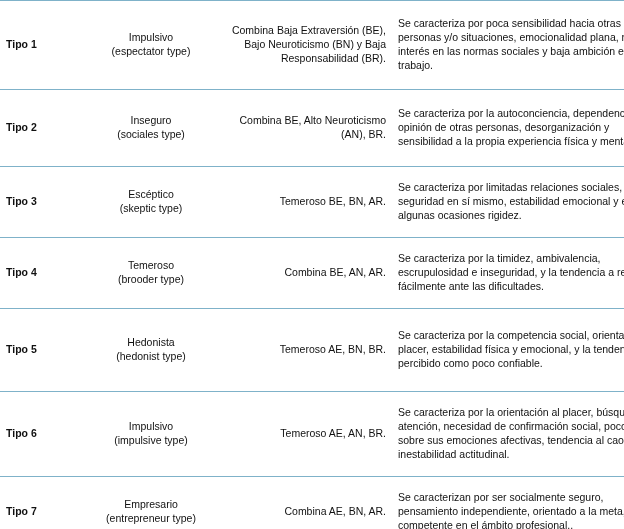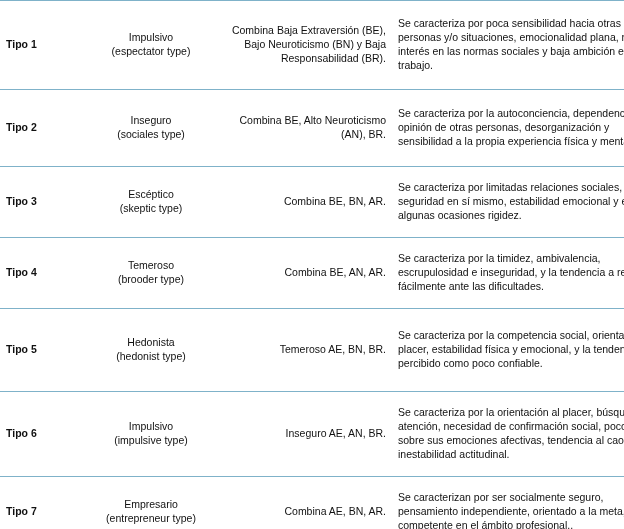--- a/index.html
+++ b/index.html
@@ -96,21 +96,21 @@
         </td>
         <td class="col-combo">Combina BE, Alto Neuroticismo (AN), BR.</td>
         <td class="col-desc">Se caracteriza por la autoconciencia, dependencia de la opinión de otras personas, desorganización y sensibilidad a la propia experiencia física y mental.</td>
       </tr>
       <tr class="r-t3">
         <td class="col-type">Tipo 3</td>
         <td class="col-name">
           <span class="name-es">Escéptico</span>
           <span class="name-en">(skeptic type)</span>
         </td>
-        <td class="col-combo">Combina BE, BN, AR.</td>
+        <td class="col-combo">Temeroso BE, BN, AR.</td>
         <td class="col-desc">Se caracteriza por limitadas relaciones sociales, seguridad en sí mismo, estabilidad emocional y en algunas ocasiones rigidez.</td>
       </tr>
       <tr class="r-t4">
         <td class="col-type">Tipo 4</td>
         <td class="col-name">
           <span class="name-es">Temeroso</span>
           <span class="name-en">(brooder type)</span>
         </td>
         <td class="col-combo">Combina BE, AN, AR.</td>
         <td class="col-desc">Se caracteriza por la timidez, ambivalencia, escrupulosidad e inseguridad, y la tendencia a rendirse fácilmente ante las dificultades.</td>
@@ -123,21 +123,21 @@
         </td>
         <td class="col-combo">Temeroso AE, BN, BR.</td>
         <td class="col-desc">Se caracteriza por la competencia social, orientación al placer, estabilidad física y emocional, y la tendencia a ser percibido como poco confiable.</td>
       </tr>
       <tr class="r-t6">
         <td class="col-type">Tipo 6</td>
         <td class="col-name">
           <span class="name-es">Impulsivo</span>
           <span class="name-en">(impulsive type)</span>
         </td>
-        <td class="col-combo">Inseguro AE, AN, BR.</td>
+        <td class="col-combo">Temeroso AE, AN, BR.</td>
         <td class="col-desc">Se caracteriza por la orientación al placer, búsqueda de atención, necesidad de confirmación social, poco control sobre sus emociones afectivas, tendencia al caos e inestabilidad actitudinal.</td>
       </tr>
       <tr class="r-t7">
         <td class="col-type">Tipo 7</td>
         <td class="col-name">
           <span class="name-es">Empresario</span>
           <span class="name-en">(entrepreneur type)</span>
         </td>
         <td class="col-combo">Combina AE, BN, AR.</td>
         <td class="col-desc">Se caracterizan por ser socialmente seguro, pensamiento independiente, orientado a la meta, competente en el ámbito profesional..</td>

